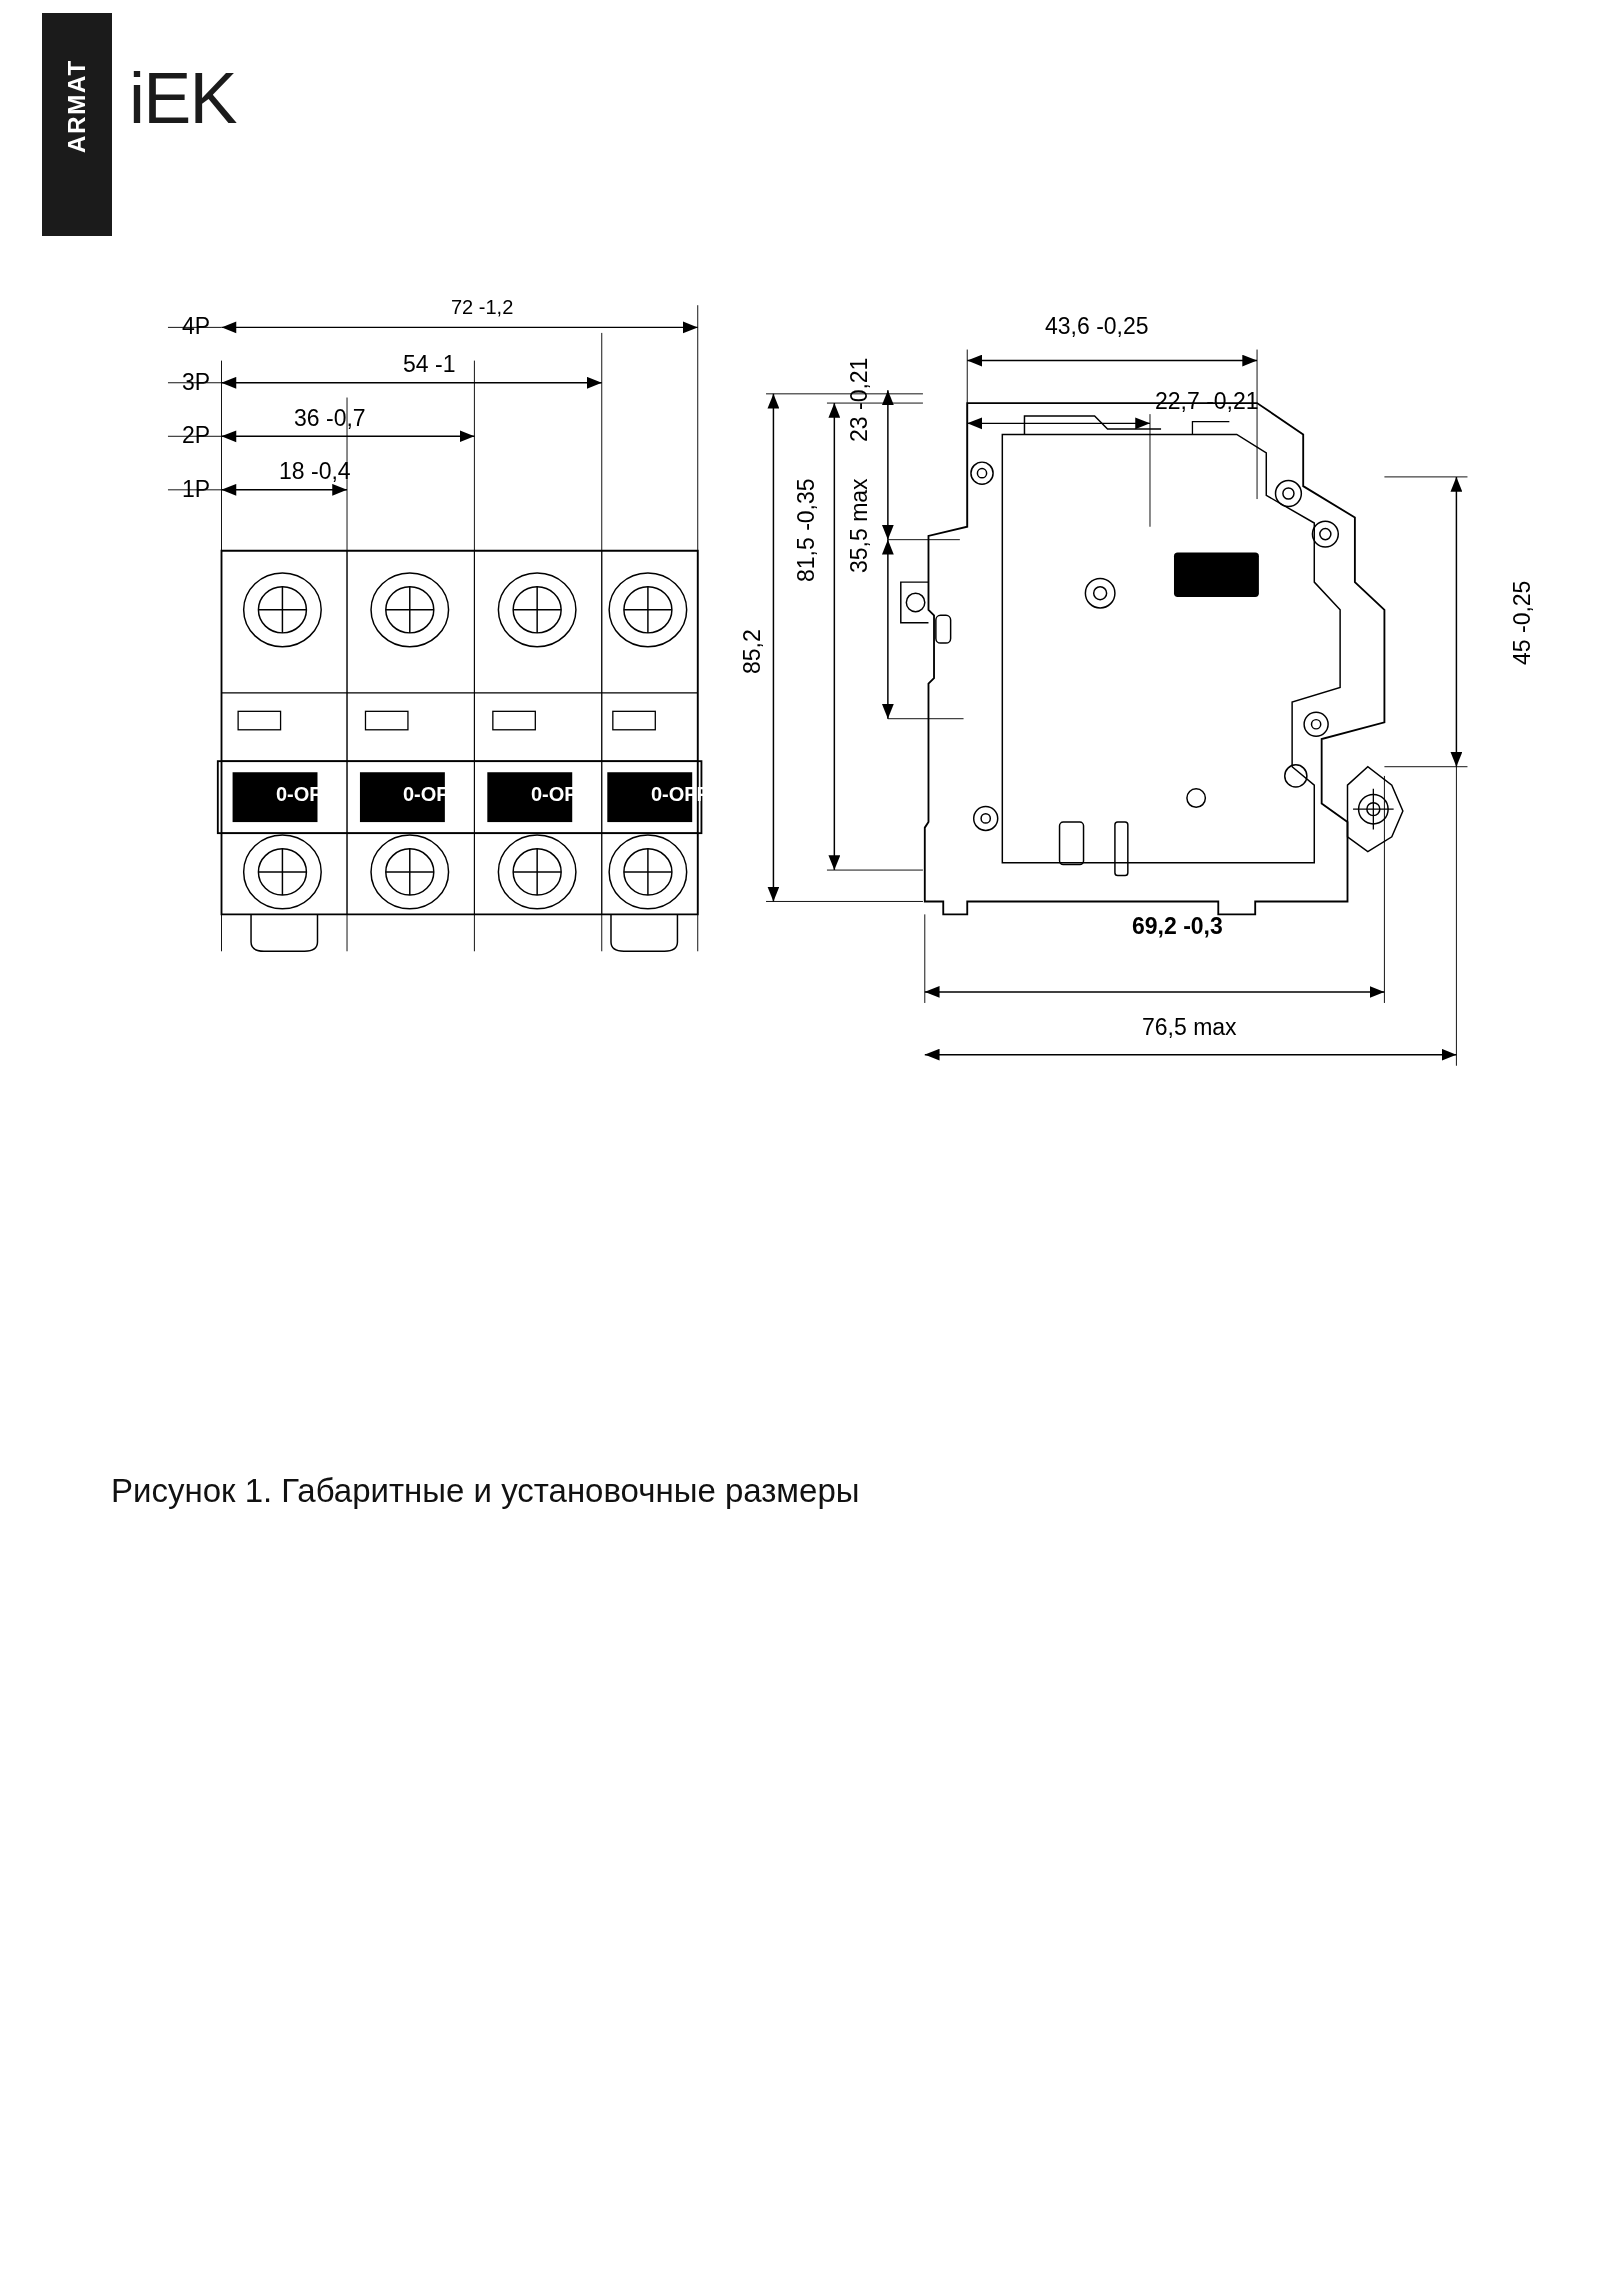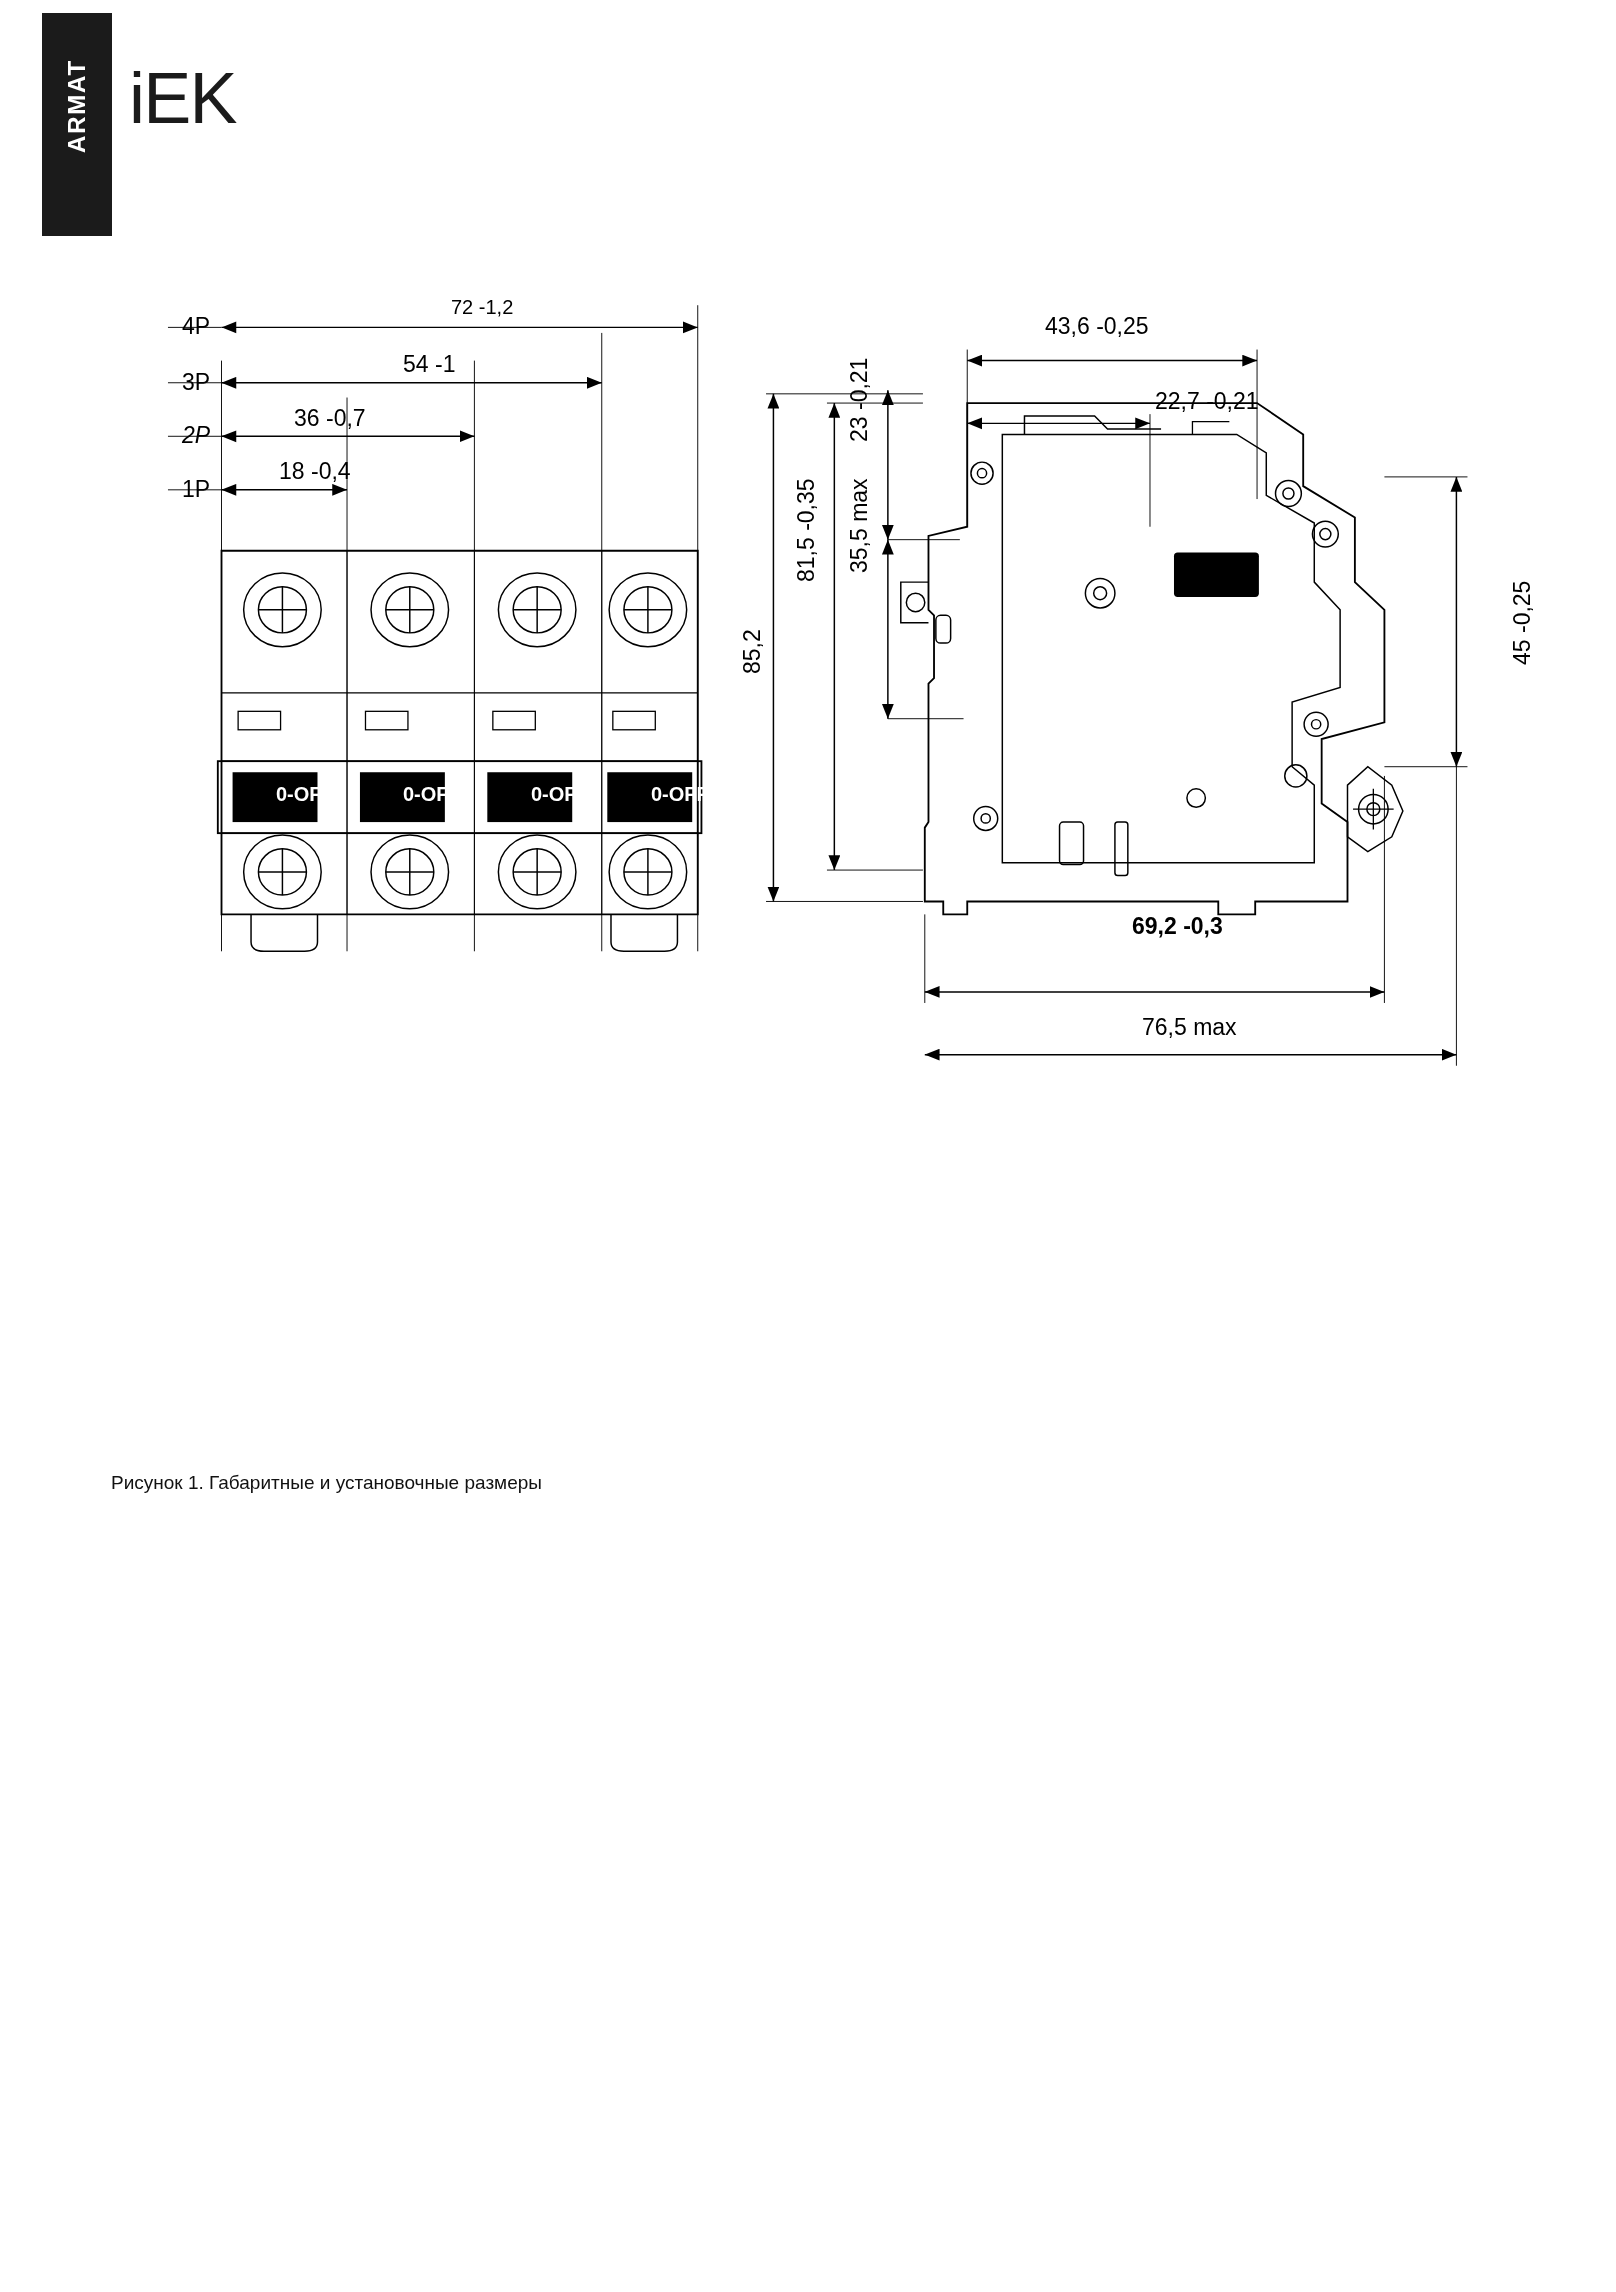--- a/index.html
+++ b/index.html
@@ -23,21 +23,21 @@
 
   
   .figure{
     position:absolute;left:0;top:305px;width:1617px;height:1108px;
   }
   .figure svg{display:block;}
 
   
   .caption{
     position:absolute;left:111px;top:1472px;
-    font-size:19px;color:#111;
+    font-size:33px;color:#111;
   }
 </style>
 </head>
 <body>
 
 <div class="brand-bar">
   <div class="brand-bar-text">ARMAT</div>
 </div>
 <div class="brand-logo">iEK</div>
 
@@ -216,21 +216,21 @@
     <rect x="390" y="506" width="92" height="54" fill="#000"></rect>
     <rect x="528" y="506" width="92" height="54" fill="#000"></rect>
     <rect x="658" y="506" width="92" height="54" fill="#000"></rect>
   </g>
 </svg>
 
 <div style="position:absolute;left:0;top:0;width:1590px;height:1108px;margin-left:34px;">
 
   <span style="position:absolute;left:148px;top:8.3px;font-size:23px;">4P</span>
   <span style="position:absolute;left:148px;top:64px;font-size:23px;">3P</span>
-  <span style="position:absolute;left:148px;top:117px;font-size:23px;font-style:italic;">2P</span>
+  <span style="position:absolute;left:148px;top:117px;font-size:23px;">2P</span>
   <span style="position:absolute;left:148px;top:171px;font-size:23px;">1P</span>
 
   <span style="position:absolute;left:417px;top:-9.2px;font-size:20px;">72 -1,2</span>
   <span style="position:absolute;left:369px;top:46px;font-size:23px;">54 -1</span>
   <span style="position:absolute;left:260px;top:100px;font-size:23px;">36 -0,7</span>
   <span style="position:absolute;left:245px;top:153px;font-size:23px;">18 -0,4</span>
 
   <span style="position:absolute;left:242px;top:478px;font-size:20px;color:#fff;font-weight:700;">0-OFF</span>
   <span style="position:absolute;left:369px;top:478px;font-size:20px;color:#fff;font-weight:700;">0-OFF</span>
   <span style="position:absolute;left:497px;top:478px;font-size:20px;color:#fff;font-weight:700;">0-OFF</span>

